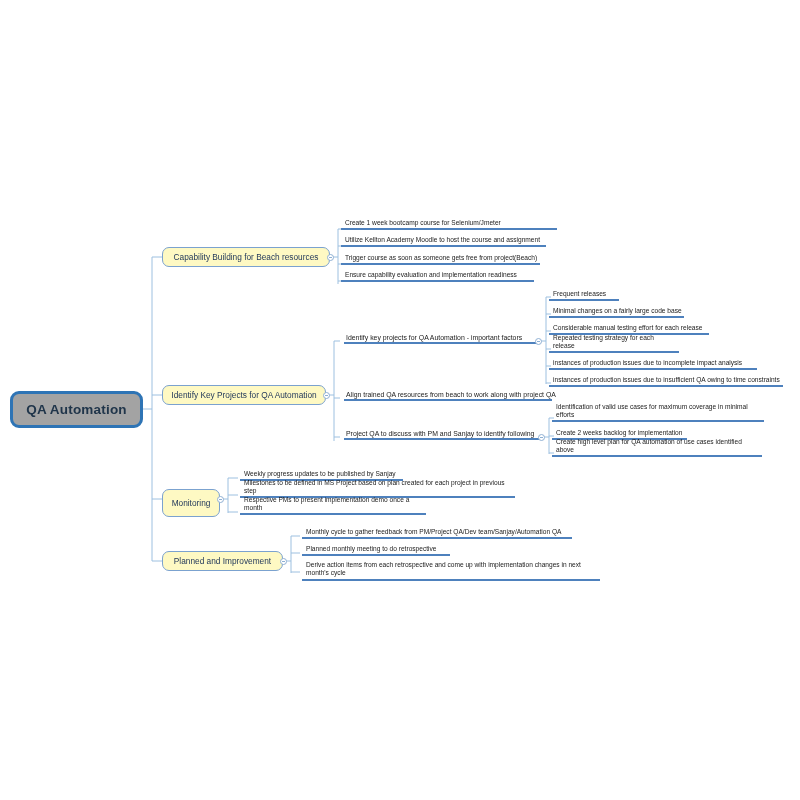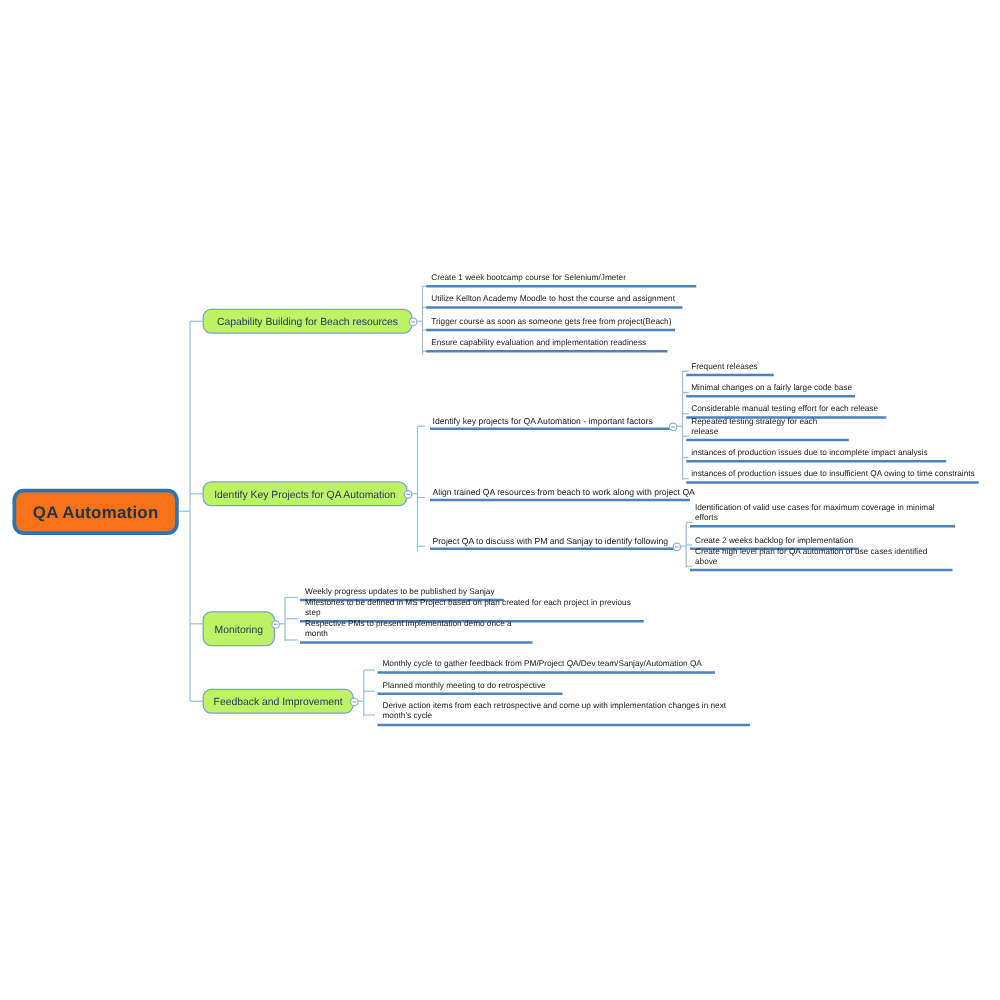--- a/index.html
+++ b/index.html
@@ -29,35 +29,35 @@
   }
 
   
   .node {
     position: absolute;
     box-sizing: border-box;
     white-space: nowrap;
   }
 
   .root-node {
-    background: #f97316;
+    background: #a3a3a3;
     border: 3px solid #2e74b5;
     border-radius: 9px;
     font-size: 13.5px;
     font-weight: bold;
     color: #20354a;
     text-align: center;
     display: flex;
     align-items: center;
     justify-content: center;
     letter-spacing: .2px;
   }
 
   .l2-node {
-    background: #bef264;
+    background: #fef9c3;
     border: 1px solid #7ba2cf;
     border-radius: 7px;
     font-size: 8.3px;
     color: #23395b;
     display: flex;
     align-items: center;
     justify-content: center;
     padding: 0 6px;
   }
 
@@ -193,20 +193,20 @@
   <div class="node leaf-node" style="left:552px; top:427px; width:135px; height:13px;">Create 2 weeks backlog for implementation</div>
   <div class="node leaf-node" style="left:552px; top:444px; width:210px; height:13px;">Create high level plan for QA automation of use cases identified above</div>
 
   <div class="node l2-node" style="left:162px; top:489px; width:58px; height:28px;">Monitoring</div>
   <div class="handle" style="left:217px; top:496px;"></div>
 
   <div class="node leaf-node" style="left:240px; top:468px; width:163px; height:13px;">Weekly progress updates to be published by Sanjay</div>
   <div class="node leaf-node" style="left:240px; top:485px; width:275px; height:13px;">Milestones to be defined in MS Project based on plan created for each project in previous step</div>
   <div class="node leaf-node" style="left:240px; top:502px; width:186px; height:13px;">Respective PMs to present implementation demo once a month</div>
 
-  <div class="node l2-node" style="left:162px; top:551px; width:121px; height:20px;">Feedback and Improvement</div>
+  <div class="node l2-node" style="left:162px; top:551px; width:121px; height:20px;">Planned and Improvement</div>
   <div class="handle" style="left:280px; top:558px;"></div>
 
   <div class="node leaf-node" style="left:302px; top:526px; width:270px; height:13px;">Monthly cycle to gather feedback from PM/Project QA/Dev team/Sanjay/Automation QA</div>
   <div class="node leaf-node" style="left:302px; top:543px; width:148px; height:13px;">Planned monthly meeting to do retrospective</div>
   <div class="node leaf-node wrap2" style="left:302px; top:560px; width:298px; height:21px;">Derive action items from each retrospective and come up with implementation changes in next month's cycle</div>
 
 </div>
 
 </body></html>

